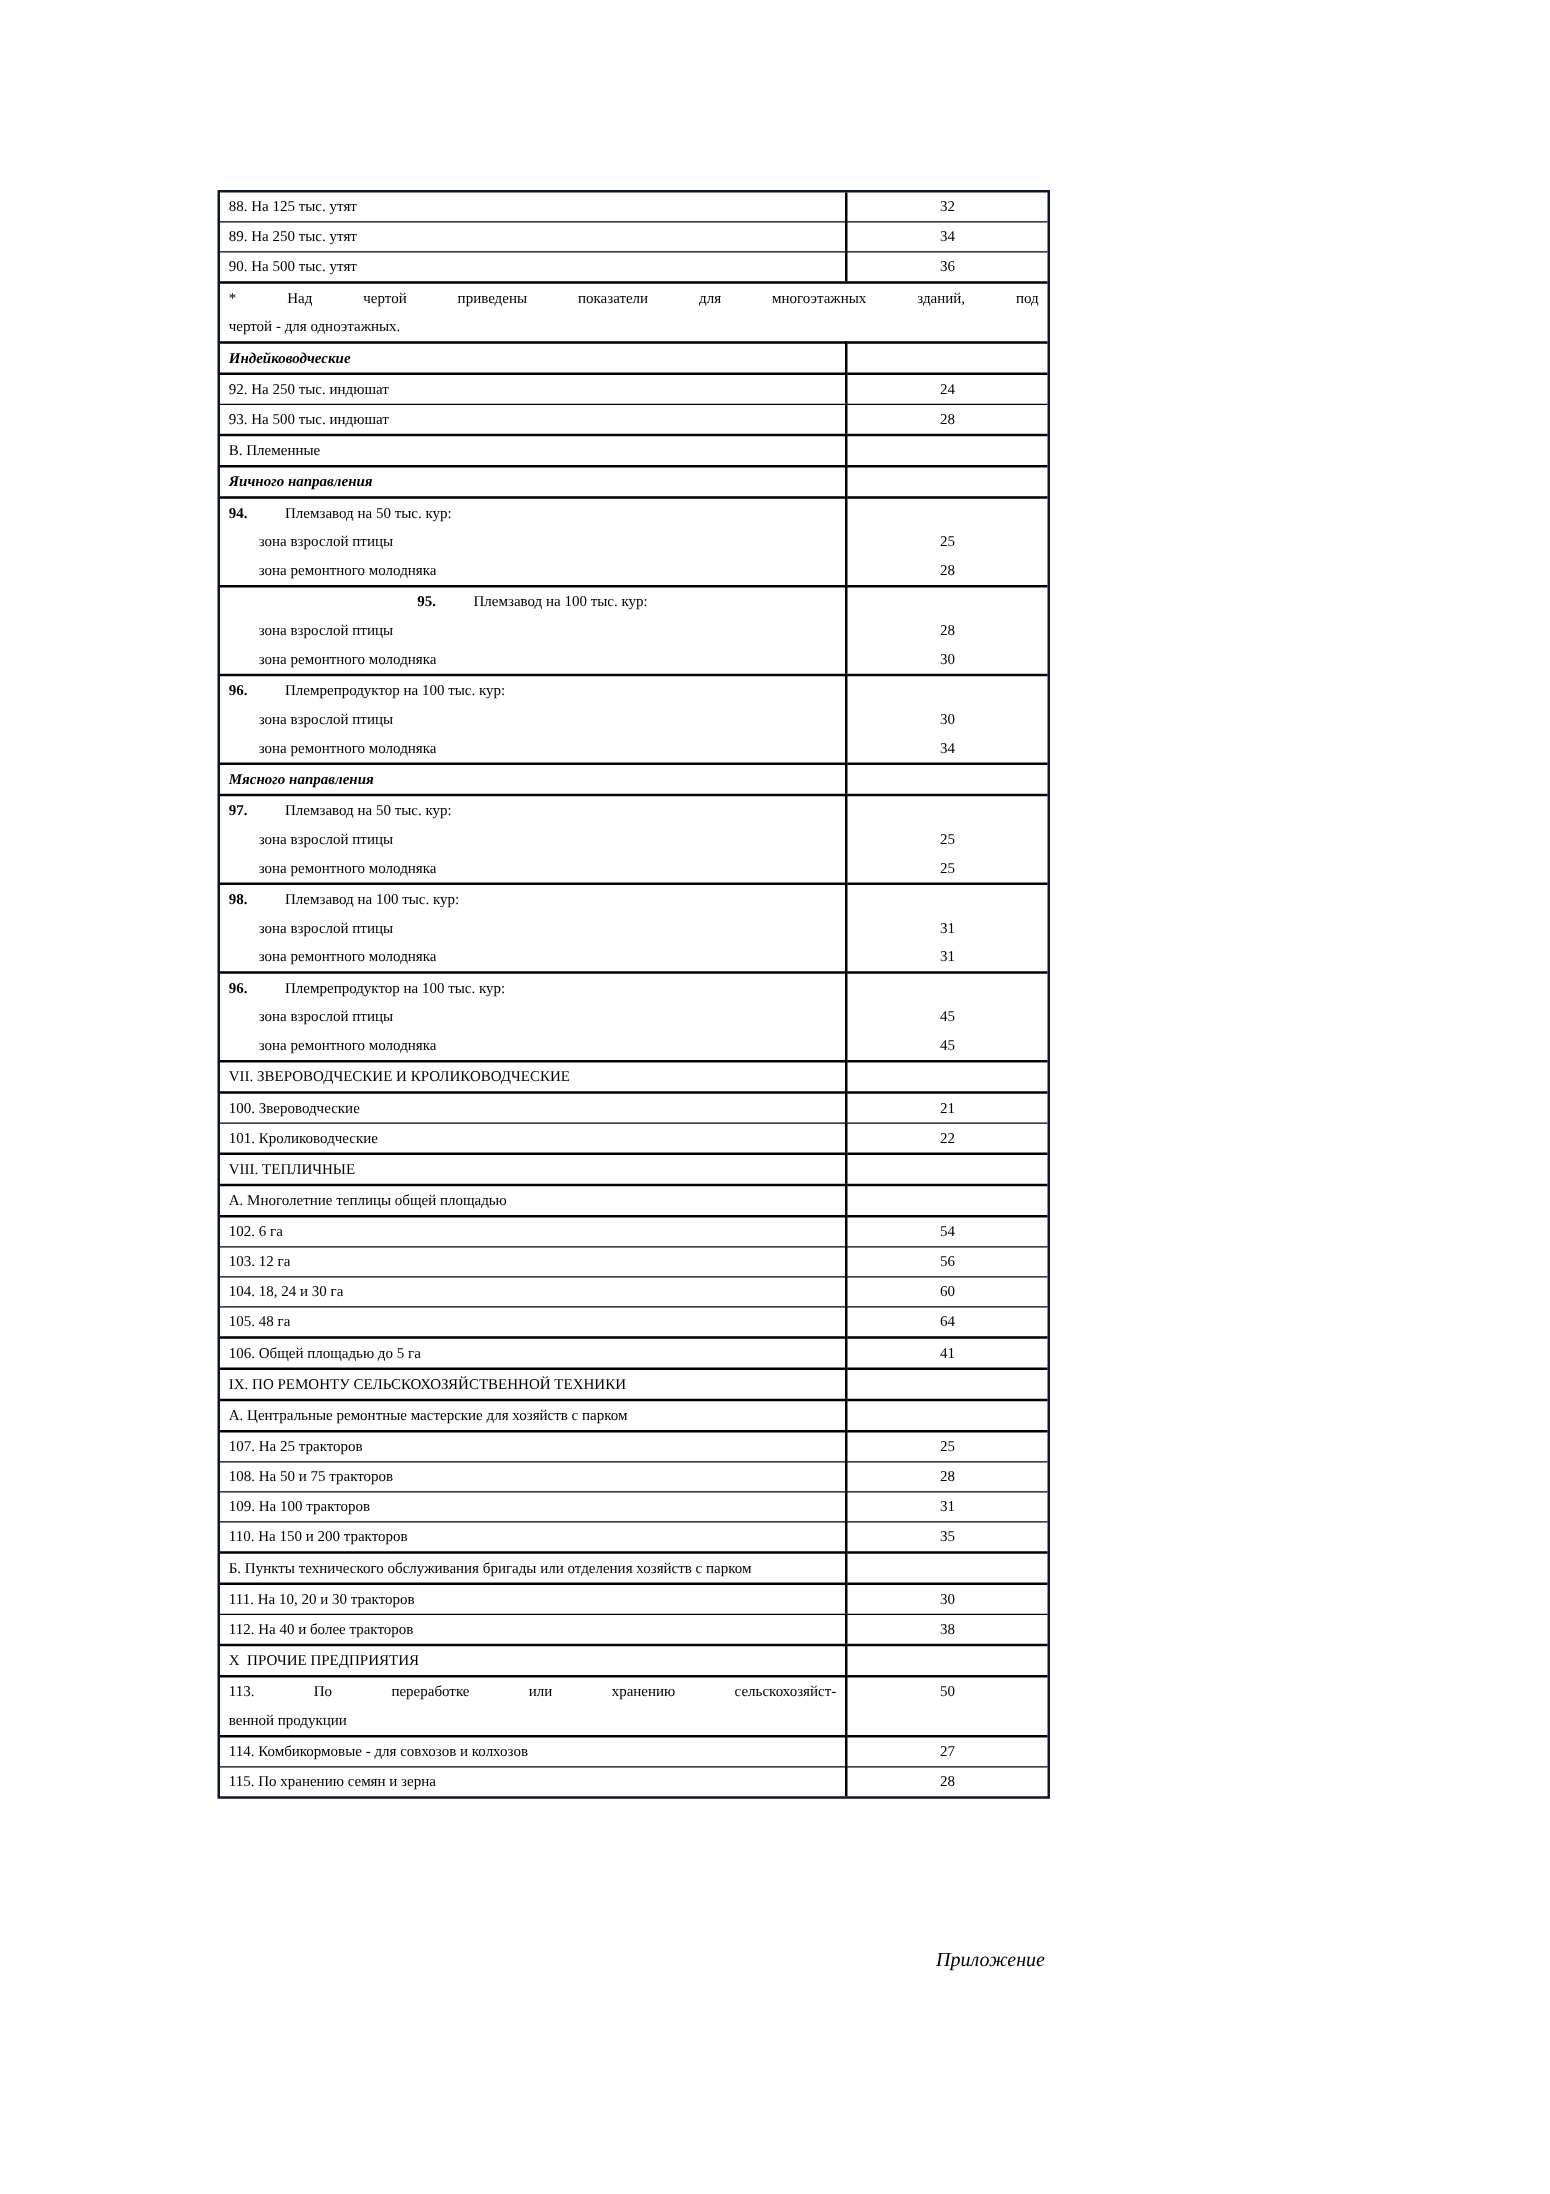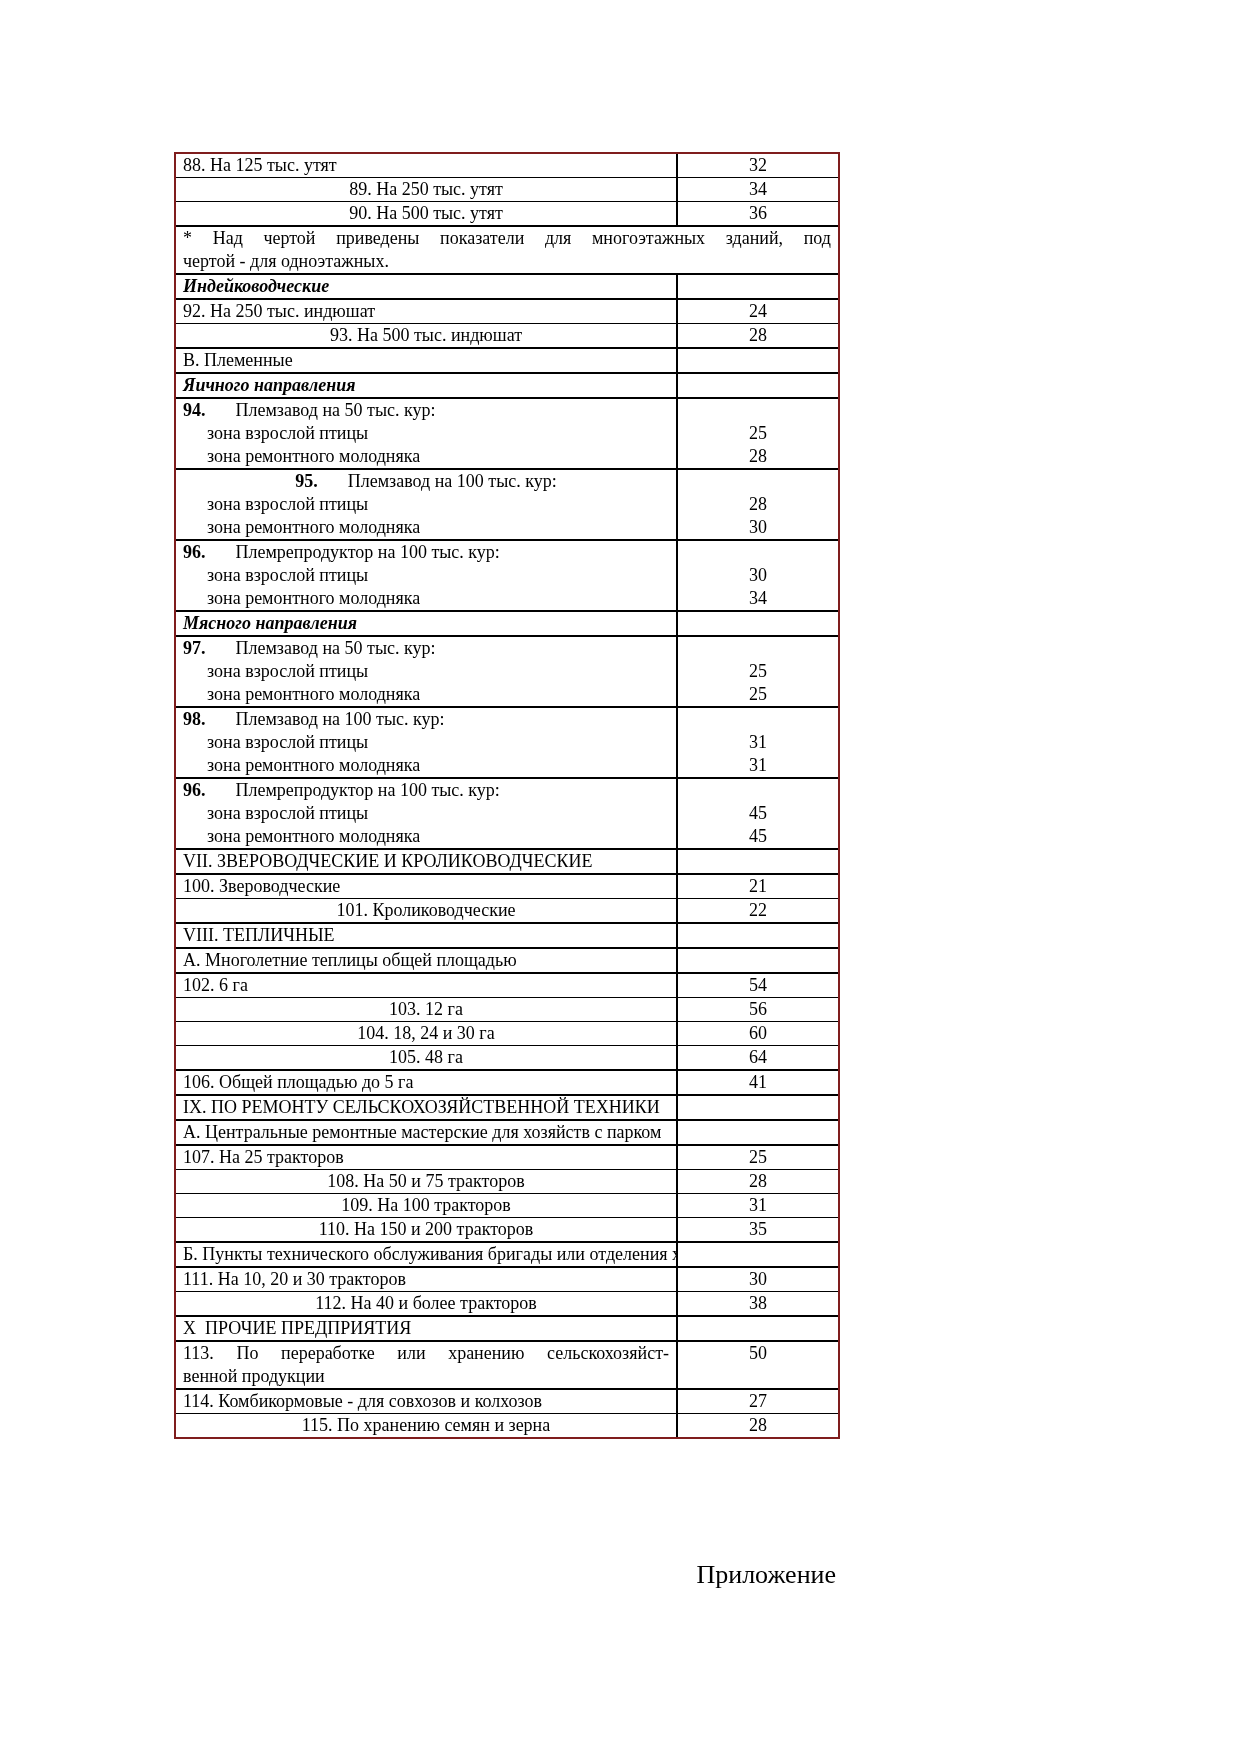--- a/index.html
+++ b/index.html
@@ -1,37 +1,37 @@
 <!DOCTYPE html>
 <html><head>
 <meta charset="utf-8">
 <style>
   html,body{margin:0;padding:0;background:#e8e8e8;}
   .page{position:relative;width:1240px;height:1755px;background:#ffffff;overflow:hidden;
         font-family:"Liberation Serif",serif;color:#000;}
   table.doc{position:absolute;left:174px;top:152px;width:662px;
-        border-collapse:separate;border-spacing:0;border:2px solid #7f1d1d;
-        table-layout:fixed;font-size:18px;line-height:23px;}
+        border-collapse:separate;border-spacing:0;border:2px solid #0f172a;
+        table-layout:fixed;font-size:12px;line-height:23px;}
   td{padding:0;vertical-align:top;border-top:2px solid #000;overflow:hidden;}
   tr.first > td{border-top:none;}
-  tr.thin > td{border-top-width:1px;text-align:center;}
+  tr.thin > td{border-top-width:1px;}
   td.lt{padding:0 7px;white-space:nowrap;text-align:left;}
   td.div1{border-right:2px solid #000;}
   td.val{text-align:center;}
   .wrap{white-space:normal;}
   .hc{text-align:center;}
   .it{font-style:italic;font-weight:bold;}
   .jl{text-align:justify;text-align-last:justify;}
   .bnum{font-weight:bold;}
   .btitle{margin-left:30px;}
   .blc{text-align:center;}
   .bsub{padding-left:24px;}
   .vl{height:23px;}
   .appendix{position:absolute;left:174px;top:1560px;width:662px;text-align:right;
-        font-size:26px;}
+        font-style:italic;font-size:16px;}
 </style>
 </head>
 <body>
 
 <div class="page">
 
 <table class="doc">
   <colgroup>
         <col style="width:502px">
         <col style="width:160px">

